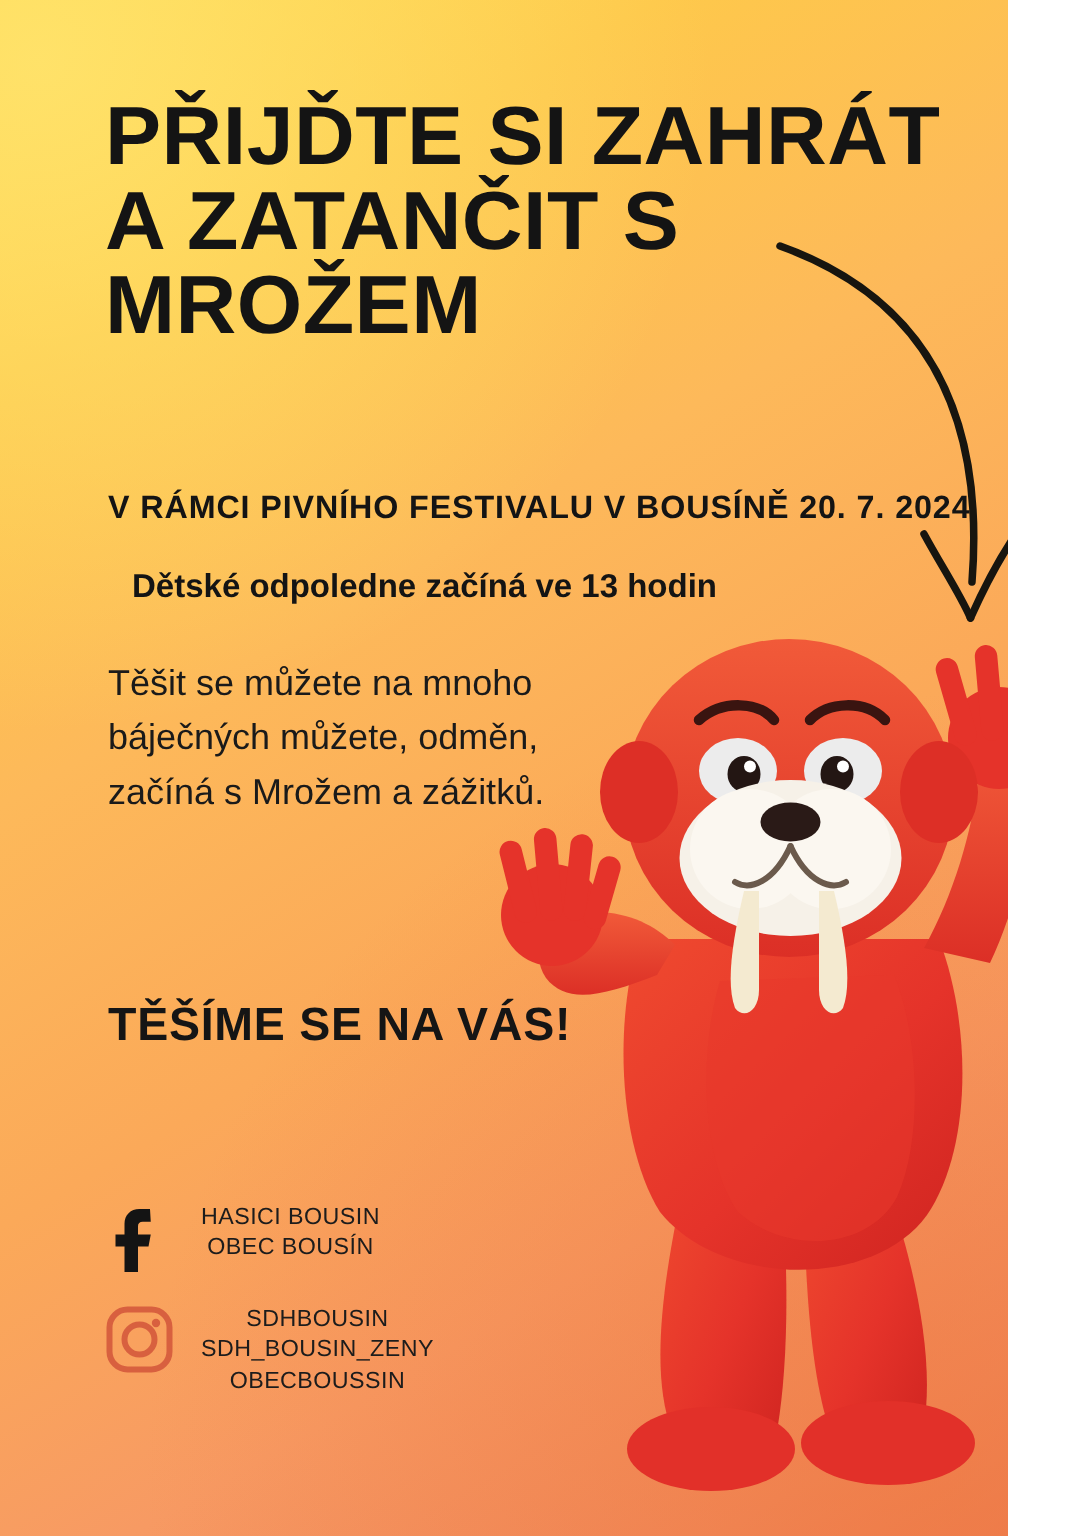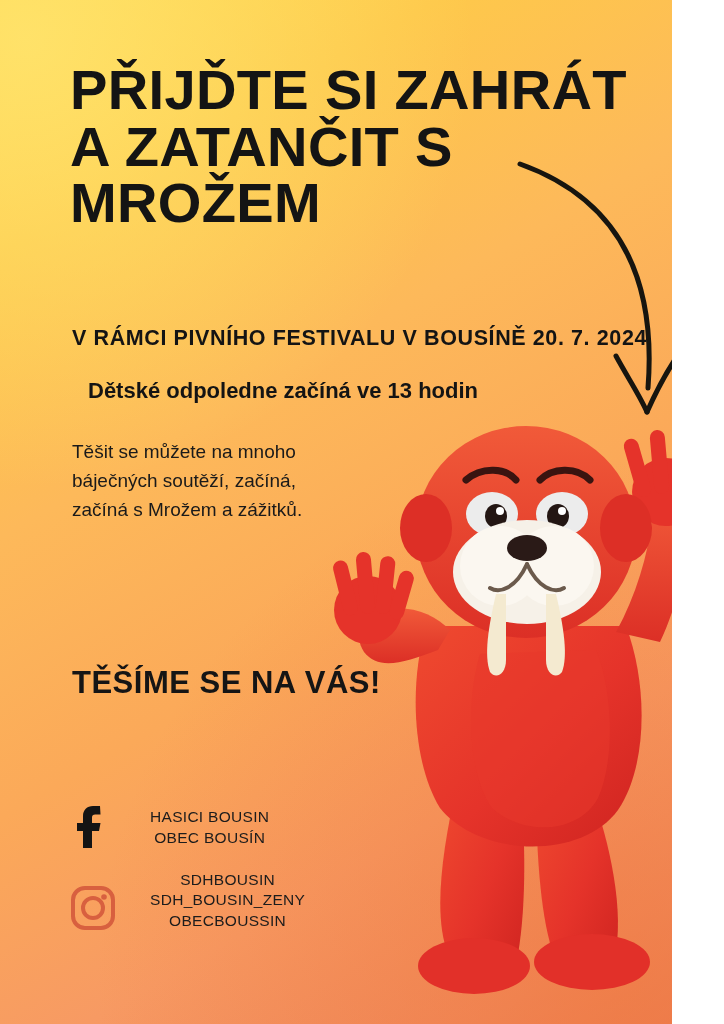--- a/index.html
+++ b/index.html
@@ -67,21 +67,21 @@
     color: #141414;
     white-space: nowrap;
     margin-left: 16px;
   }
 
   .bodytext {
     position: absolute;
     left: 72px;
     top: 438px;
     width: 360px;
-    font-size: 19px;
+    font-size: 24px;
     font-weight: 400;
     line-height: 1.52;
     color: #1a1a1a;
   }
   .bodytext span { display: block; }
 
   .closing {
     position: absolute;
     left: 72px;
     top: 665px;
@@ -95,23 +95,22 @@
 
   
   .social {
     position: absolute;
     left: 70px;
     top: 802px;
     width: 340px;
   }
   .social-row {
     display: flex;
-    align-items: flex-end;
+    align-items: flex-start;
     margin-bottom: 22px;
-    gap: 16px;
   }
   .social-icon {
     width: 46px;
     height: 46px;
     flex: 0 0 46px;
     display: flex;
     align-items: center;
     justify-content: center;
   }
   .social-names {
@@ -153,21 +152,21 @@
     <span class="l1">PŘIJĎTE SI ZAHRÁT</span>
     <span class="l2">A ZATANČIT S</span>
     <span class="l3">MROŽEM</span>
   </div>
 
   <div class="sub1">V RÁMCI PIVNÍHO FESTIVALU V BOUSÍNĚ 20. 7. 2024</div>
   <div class="sub2">Dětské odpoledne začíná ve 13 hodin</div>
 
   <div class="bodytext">
     <span>Těšit se můžete na mnoho</span>
-    <span>báječných soutěží, začíná,</span>
+    <span>báječných můžete, odměn,</span>
     <span>začíná s Mrožem a zážitků.</span>
   </div>
 
   <div class="closing">TĚŠÍME SE NA VÁS!</div>
 
   <svg class="arrow" viewBox="0 0 180 290" aria-hidden="true">
     <path d="M12 14 C 96 44, 150 110, 140 238" fill="none" stroke="#17150f" stroke-width="5" stroke-linecap="round"></path>
     <path d="M108 206 C 120 228, 132 246, 139 262" fill="none" stroke="#17150f" stroke-width="5" stroke-linecap="round"></path>
     <path d="M139 262 C 147 244, 156 226, 168 208" fill="none" stroke="#17150f" stroke-width="5" stroke-linecap="round"></path>
   </svg>

